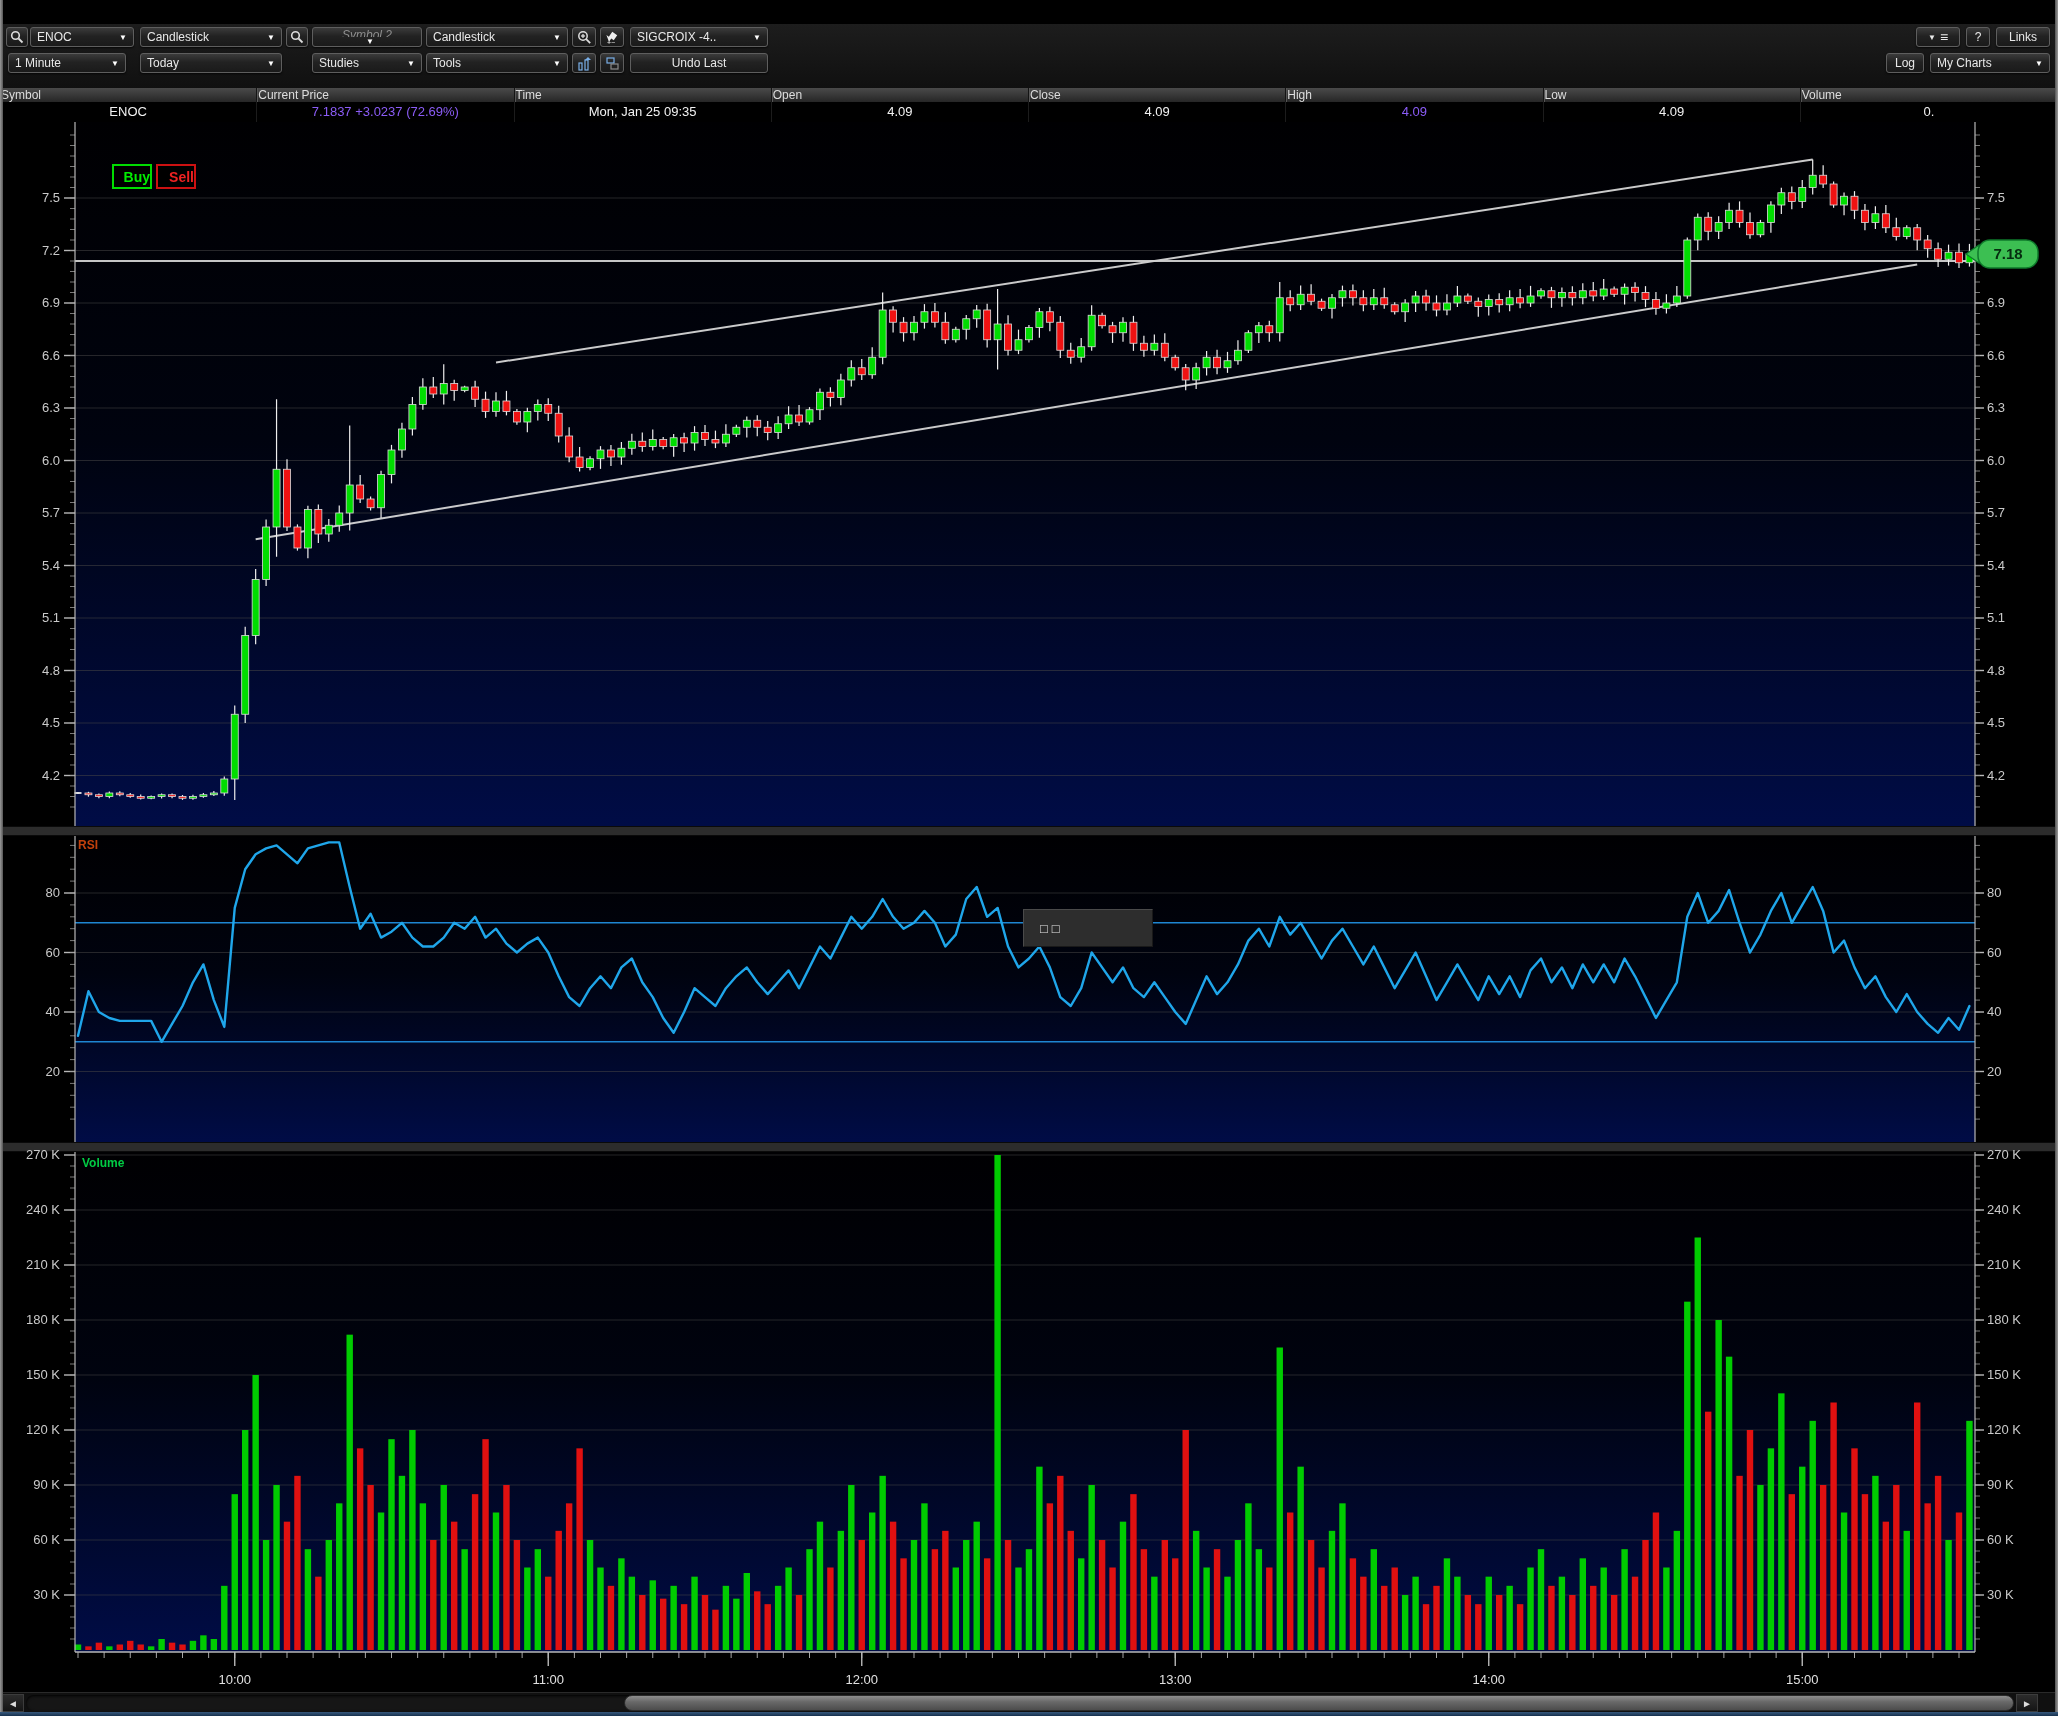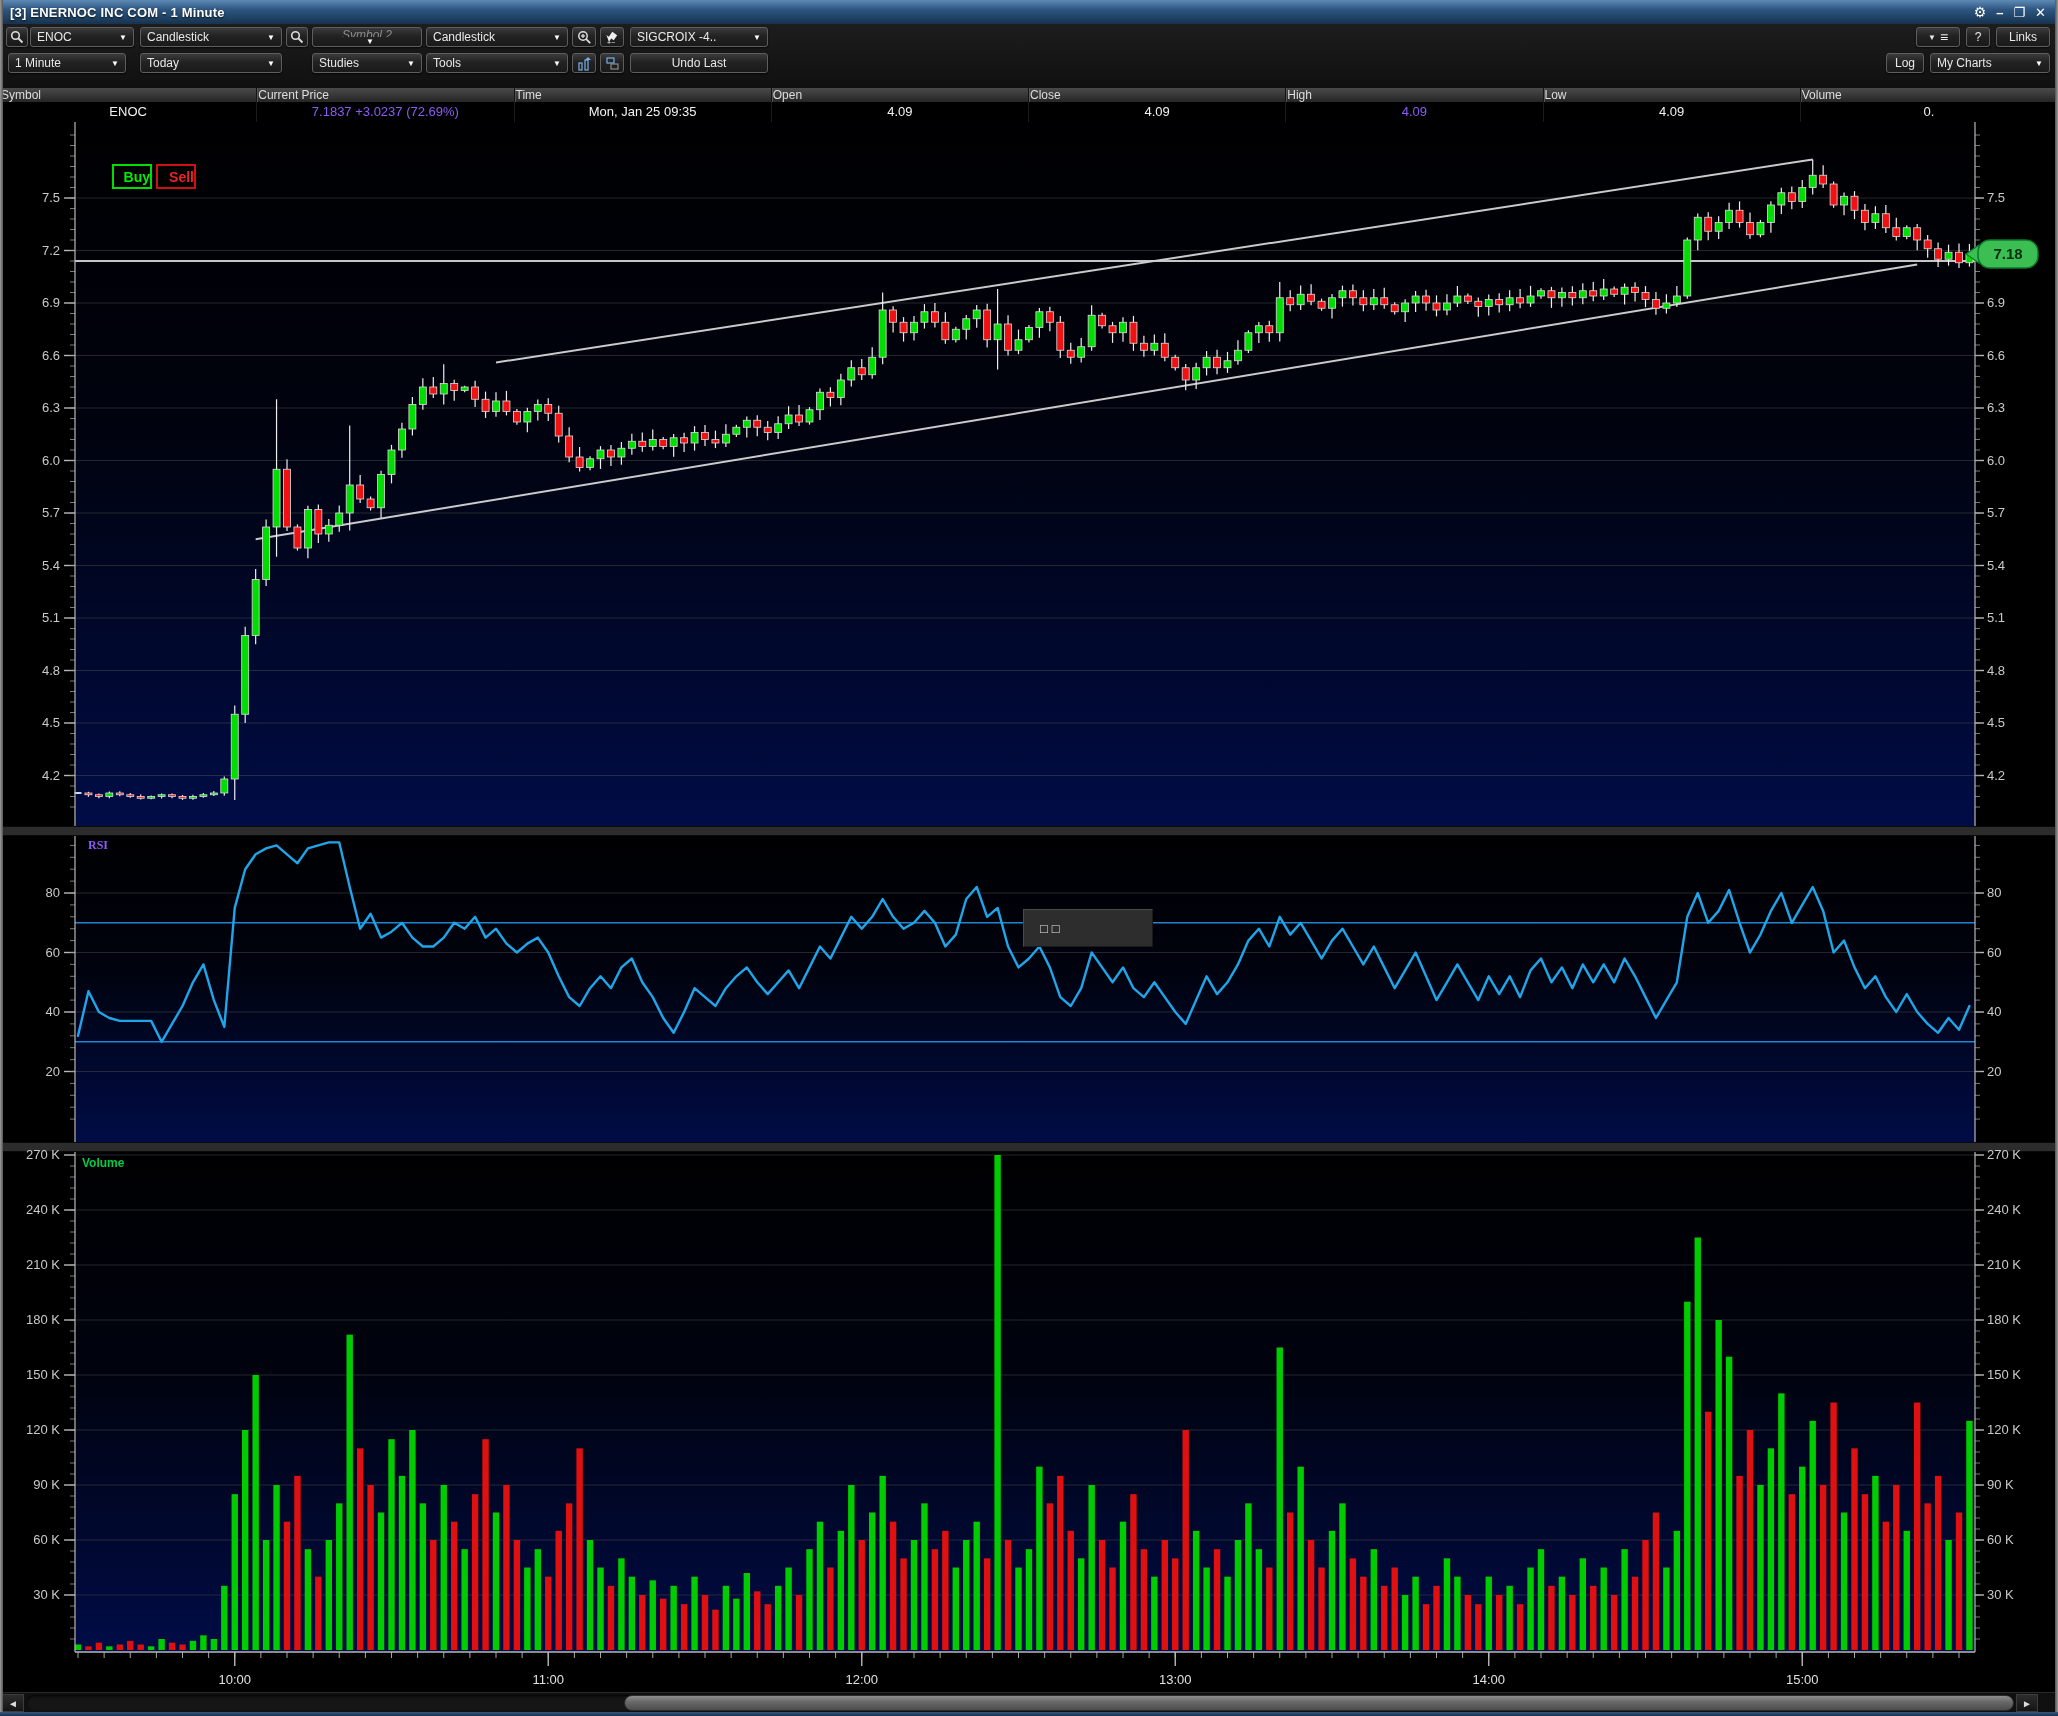--- a/index.html
+++ b/index.html
@@ -55,21 +55,21 @@
   #chart-svg{position:absolute;left:0;top:122px;z-index:5;}
 
   
   .ordbtn{position:absolute;z-index:20;width:40px;height:25px;background:#000;
     font-size:14px;font-weight:bold;text-align:right;line-height:22px;cursor:pointer;box-sizing:border-box;}
   #buy-btn{left:112px;top:164px;border:2px solid #00dd00;color:#00ee00;}
   #sell-btn{left:156px;top:164px;border:2px solid #cc1111;color:#ee2222;}
 
   
   .panel-label{position:absolute;z-index:20;font-size:12px;font-weight:bold;}
-  #rsi-label{left:88px;top:838px;color:#8b5cf6;font-family:Liberation Serif, serif;}
+  #rsi-label{left:78px;top:838px;color:#c2410c;}
   #vol-label{left:82px;top:1156px;color:#00cc44;}
 
   
   #study-tooltip{position:absolute;left:1023px;top:909px;width:130px;height:38px;z-index:25;
     background:#2d2d2d;border:1px solid #4a4a4a;border-bottom-color:#191919;border-right-color:#191919;
     color:#e0e0e0;font-size:13px;line-height:38px;padding-left:16px;letter-spacing:4px;box-sizing:border-box;}
 
   
   #scrollbar{position:absolute;left:0;top:1692px;width:2058px;height:20px;background:#101010;z-index:35;
     border-top:1px solid #2a2a2a;}
@@ -79,29 +79,20 @@
   #sc-track{position:absolute;left:26px;top:2px;width:1988px;height:16px;background:#161616;
     border-radius:9px;box-shadow:inset 0 1px 3px #000;}
   #sc-thumb{position:absolute;left:624px;top:2px;width:1390px;height:16px;border-radius:9px;
     background:linear-gradient(#8f8f8f,#6a6a6a 40%,#4c4c4c);border:1px solid #2a2a2a;box-sizing:border-box;cursor:grab;}
 </style>
 </head>
 <body>
 
 <div id="win">
 
-  <div id="titlebar">
-    <span class="title">[3] ENERNOC INC COM - 1 Minute</span>
-    <span class="winbtns">
-      <span class="winbtn gear">⚙</span>
-      <span class="winbtn">–</span>
-      <span class="winbtn">❐</span>
-      <span class="winbtn">✕</span>
-    </span>
-  </div>
 
   <div id="toolbar">
 
     <div class="tbtn iconbtn row1" style="left:6px;width:22px;">
       <svg class="icon-svg" width="14" height="14" viewBox="0 0 14 14">
         <circle cx="5.5" cy="5.5" r="3.8" fill="none" stroke="#ddd" stroke-width="1.6"></circle>
         <line x1="8.5" y1="8.5" x2="12.5" y2="12.5" stroke="#ddd" stroke-width="1.8"></line>
         </svg>
     </div>
     <div class="combo row1" style="left:30px;width:104px;">

